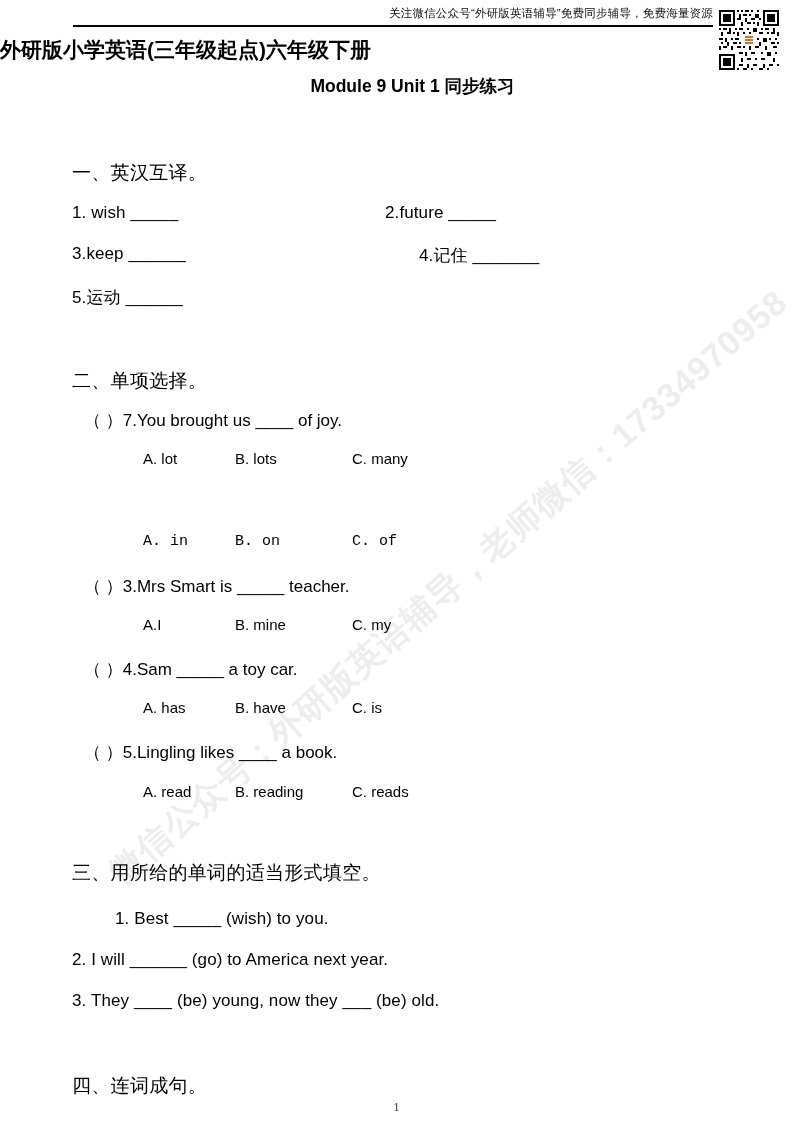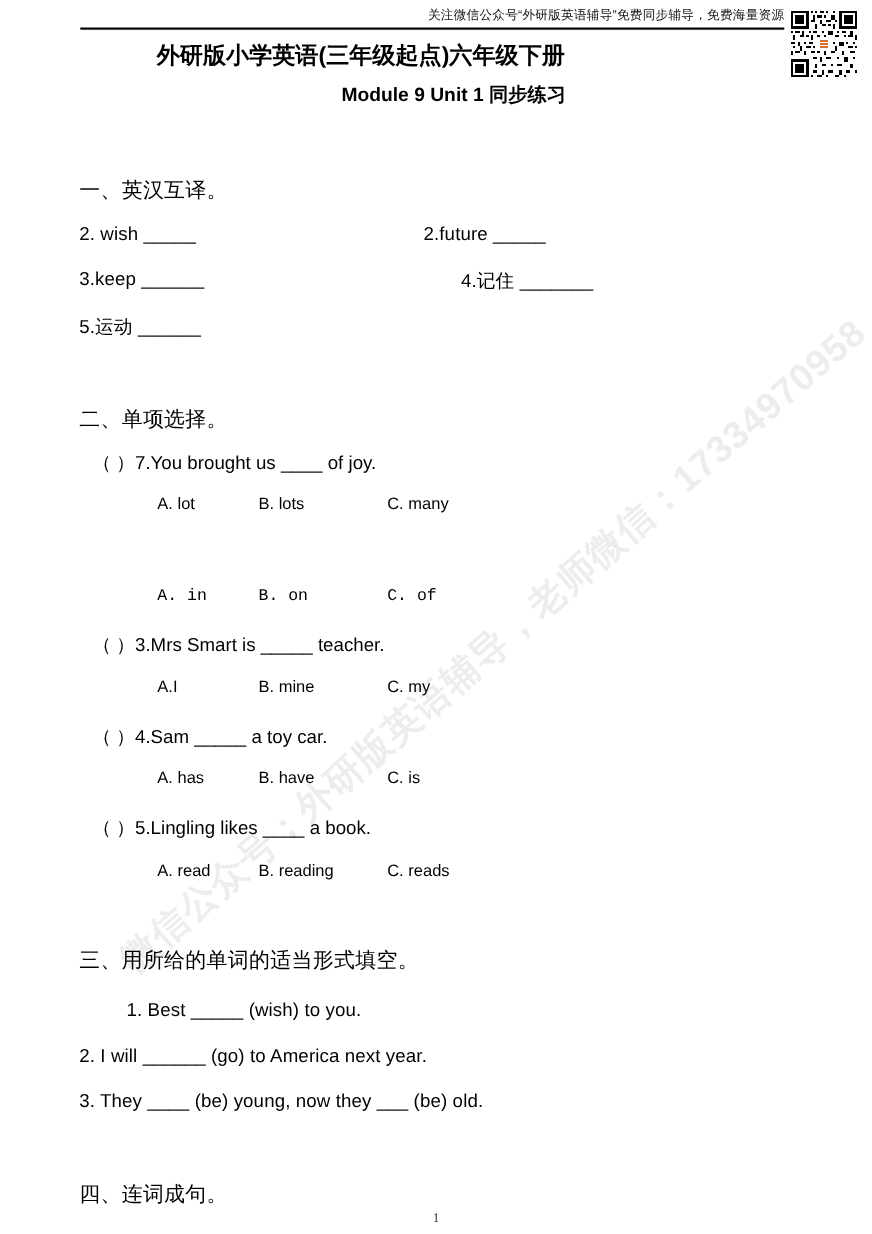--- a/index.html
+++ b/index.html
@@ -76,21 +76,20 @@
     background: #ffffff;
   }
   .qr-box svg { display: block; }
 
   
   .title-main {
     position: absolute;
     left: 0;
     top: 36px;
     width: 656px;
-    text-align: center;
     font-size: 21px;
     font-weight: 700;
     letter-spacing: 0px;
   }
   .title-sub {
     position: absolute;
     left: 16px;
     top: 74px;
     width: 793px;
     text-align: center;
@@ -271,21 +270,21 @@
         <rect x="28" y="34" width="8" height="2"></rect>
       </g>
     </svg>
   </div>
 
   <div class="title-main">外研版小学英语(三年级起点)六年级下册</div>
   <div class="title-sub">Module 9 Unit 1 同步练习</div>
 
   <div class="sec-head" style="top:160px;">一、英汉互译。</div>
 
-  <div class="qline qline-left" style="top:203px;">2. wish _____</div>
+  <div class="qline qline-left" style="top:203px;">1. wish _____</div>
   <div class="qline qline-right" style="top:203px;">2.future _____</div>
 
   <div class="qline qline-left" style="top:244px;">3.keep ______</div>
   <div class="qline qline-right" style="top:244px;margin-left:34px;">4.记住 _______</div>
 
   <div class="qline qline-left" style="top:286px;">5.运动 ______</div>
 
   <div class="sec-head" style="top:368px;">二、单项选择。</div>
 
   <div class="mc-stem" style="top:409px;">

